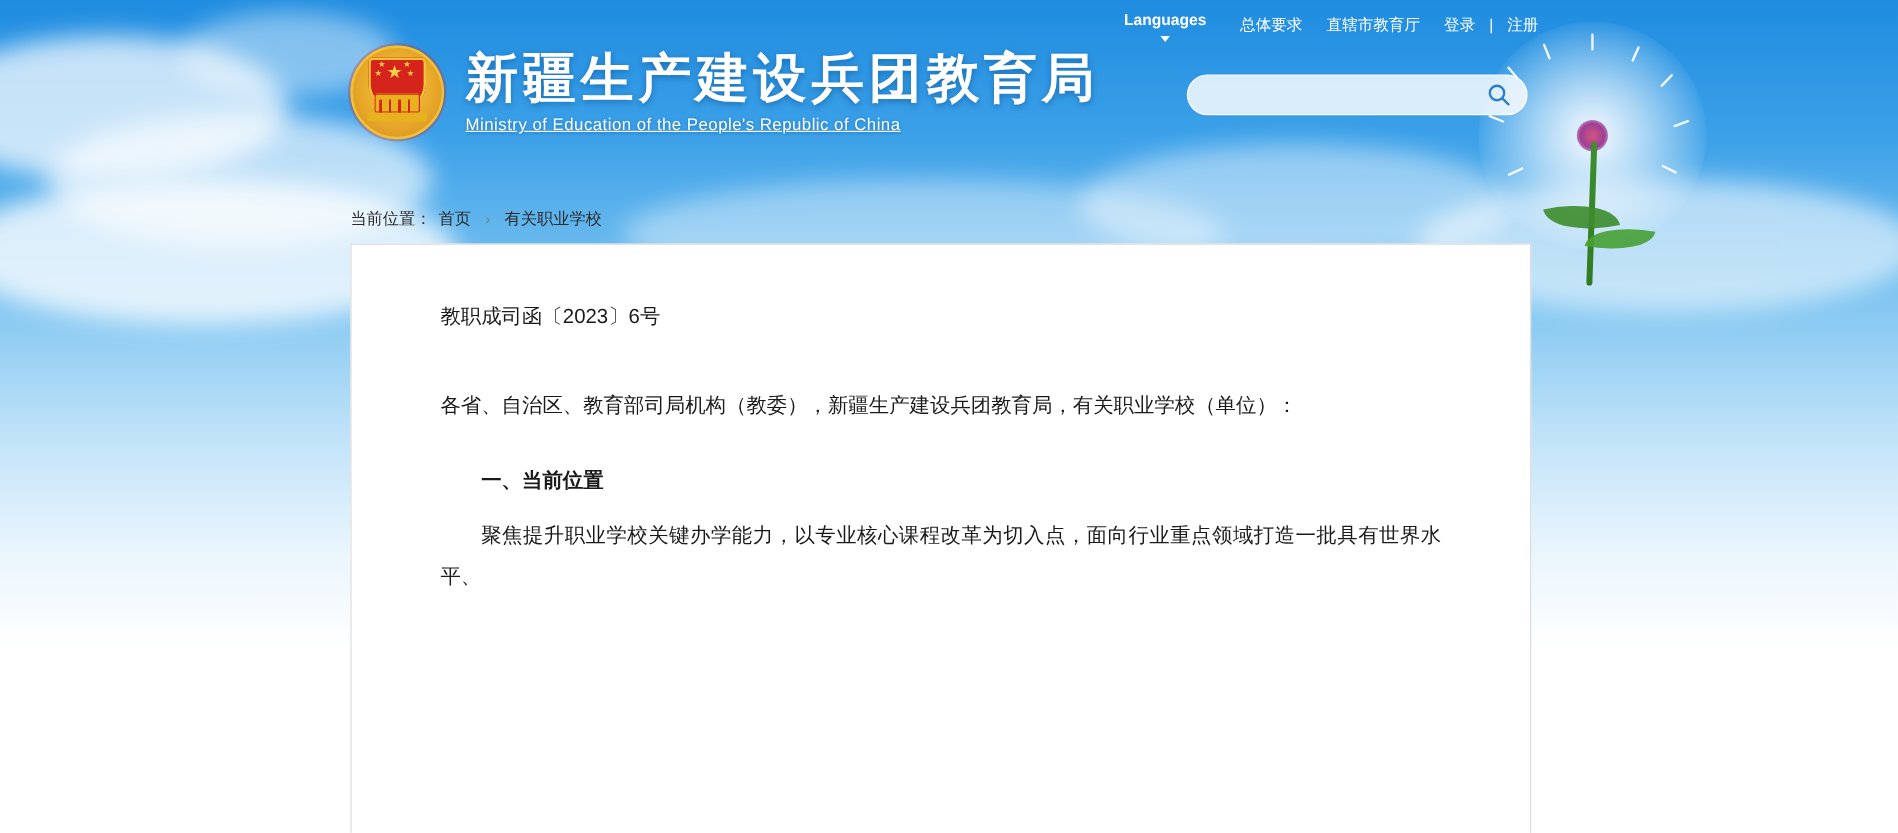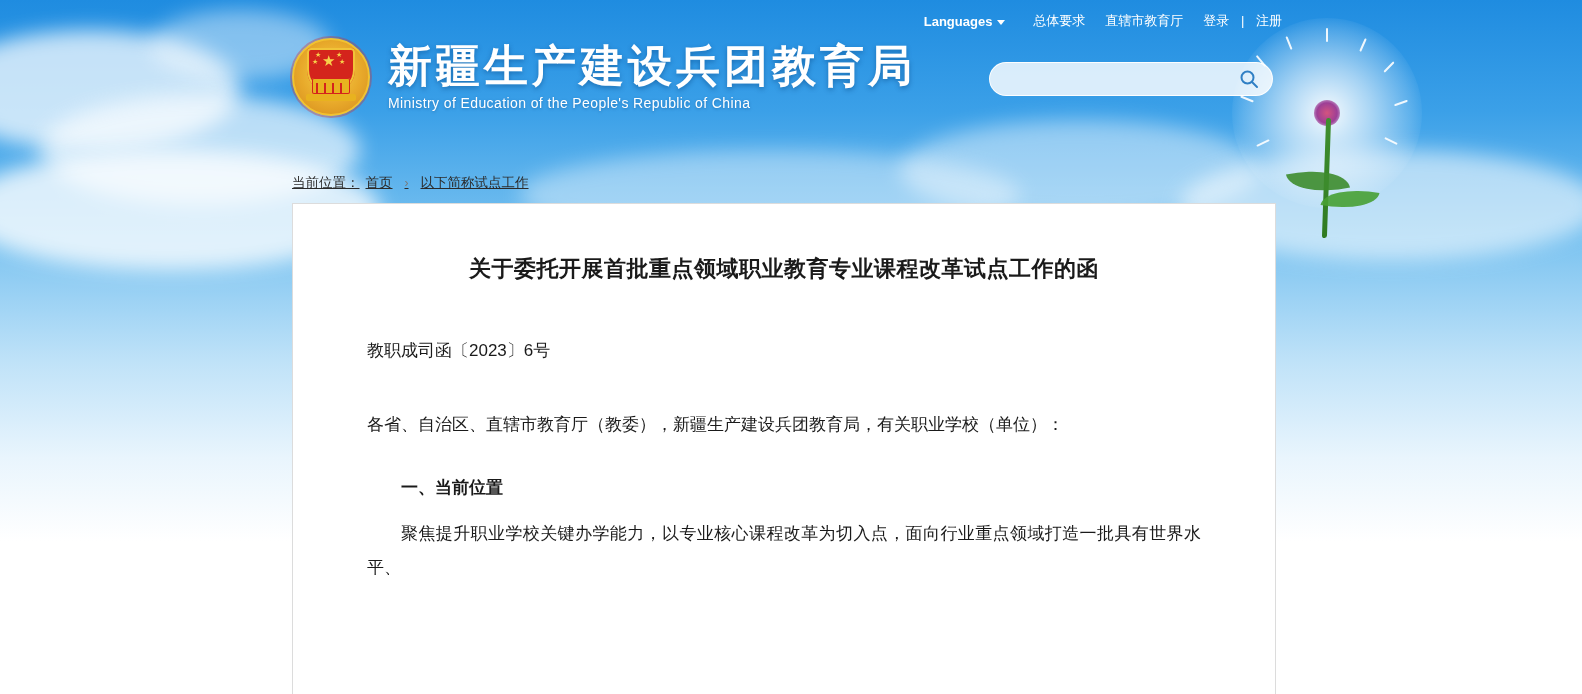--- a/index.html
+++ b/index.html
@@ -88,21 +88,21 @@
     top: 10px; left: 0; width: 100%;
     height: 22px;
     display: flex;
     justify-content: flex-end;
     align-items: center;
     padding-right: 300px;
     font-size: 13px;
     color: #ffffff;
     z-index: 5;
   }
-  .topbar a, .topbar span { color: #ffffff; text-decoration: none; }
+  .topbar a, .topbar span { color: #ffffff; text-decoration: none; flex-direction: column; }
   .lang {
     display: inline-flex; align-items: center; gap: 5px;
     font-weight: bold; color: #ffffff; margin-right: 28px;
   }
   .chev {
     width: 0; height: 0;
     border-left: 4px solid transparent;
     border-right: 4px solid transparent;
     border-top: 5px solid #ffffff;
     display: inline-block;
@@ -178,20 +178,21 @@
     letter-spacing: 4px;
     text-shadow: 0 2px 5px rgba(0,60,120,0.45);
     line-height: 1.05;
   }
   .title-en {
     color: #ffffff;
     font-size: 14px;
     letter-spacing: 0.4px;
     margin-top: 6px;
     text-shadow: 0 1px 3px rgba(0,60,120,0.4);
+    text-decoration: underline;
   }
 
   
   .searchbox {
     position: absolute;
     left: 989px; top: 62px;
     width: 284px; height: 34px;
     background: rgba(255,255,255,0.82);
     border: 1px solid rgba(255,255,255,0.95);
     border-radius: 18px;
@@ -212,21 +213,20 @@
   }
 
   
   .breadcrumb {
     position: absolute;
     left: 292px; top: 174px;
     font-size: 13.5px;
     color: #2b2b2b;
     display: flex; align-items: center; gap: 6px;
     z-index: 5;
-    text-decoration: underline;
   }
   .breadcrumb a { color: #2b2b2b; text-decoration: none; }
   .breadcrumb .arrow { color: #7a7a7a; font-size: 12px; margin: 0 6px; }
 
   
   .doc {
     position: absolute;
     left: 292px; top: 203px;
     width: 984px;
     min-height: 500px;
@@ -336,22 +336,21 @@
       <circle cx="8.5" cy="8.5" r="6" fill="none" stroke="#2f7fc4" stroke-width="2"></circle>
       <line x1="13" y1="13" x2="18" y2="18" stroke="#2f7fc4" stroke-width="2" stroke-linecap="round"></line>
     </svg>
   </span>
 </div>
 
 <div class="breadcrumb">
   <span>当前位置：</span>
   <a href="#">首页</a>
   <span class="arrow">›</span>
-  <a href="#">以下简称试点工作</a>
+  <a href="#">有关职业学校</a>
 </div>
 
 <div class="doc">
-  <div class="doc-title">关于委托开展首批重点领域职业教育专业课程改革试点工作的函</div>
   <div class="doc-number">教职成司函〔2023〕6号</div>
-  <p>各省、自治区、直辖市教育厅（教委），新疆生产建设兵团教育局，有关职业学校（单位）：</p>
+  <p>各省、自治区、教育部司局机构（教委），新疆生产建设兵团教育局，有关职业学校（单位）：</p>
   <h3>一、当前位置</h3>
   <p class="indent">聚焦提升职业学校关键办学能力，以专业核心课程改革为切入点，面向行业重点领域打造一批具有世界水平、</p>
 </div>
 
 </body></html>

